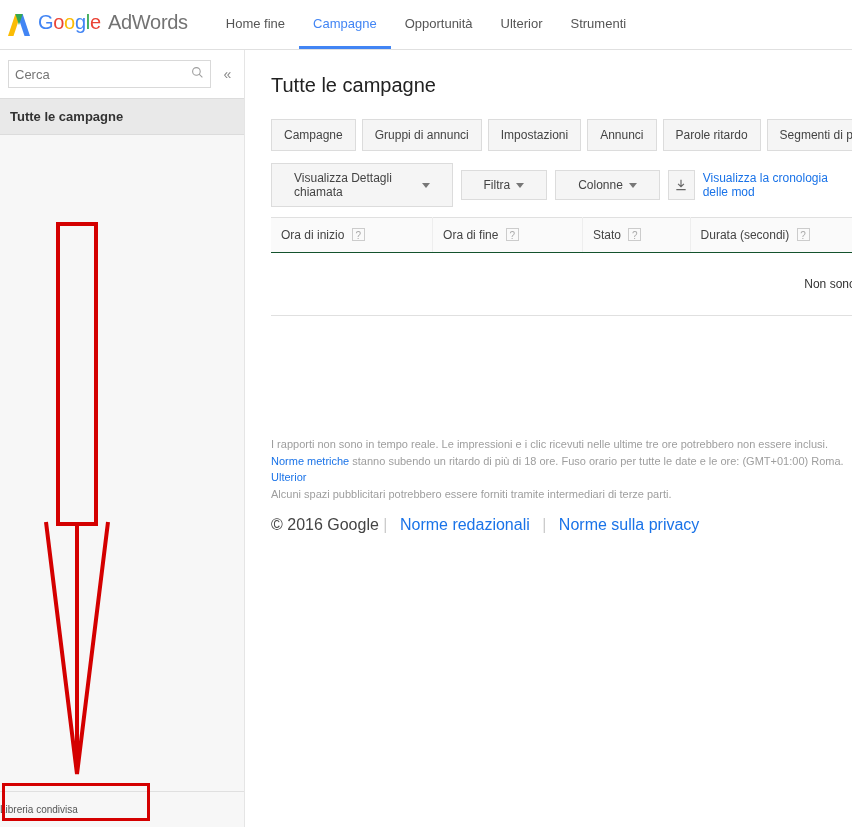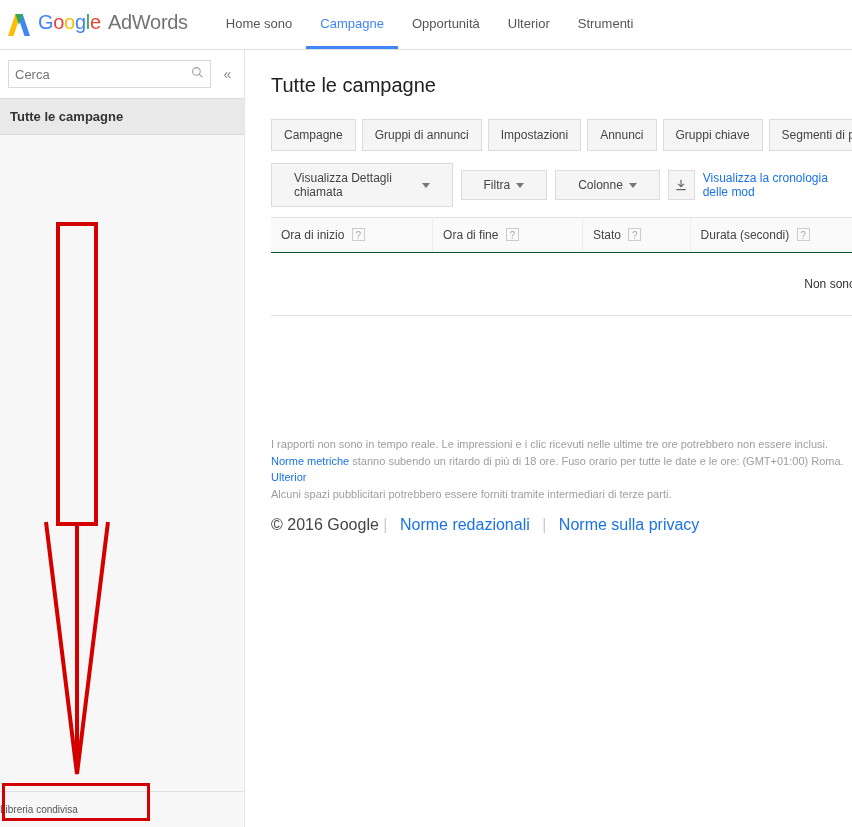--- a/index.html
+++ b/index.html
@@ -139,21 +139,21 @@
       <polygon points="8,2 14,2 6,26 0,26" fill="#FBBC05"></polygon>
       <polygon points="10,2 16,2 24,26 18,26" fill="#4285F4"></polygon>
       <polygon points="8,2 16,2 12,14" fill="#34A853"></polygon>
     </svg>
     <span class="logo-text">
       <span class="g1">G</span><span class="g2">o</span><span class="g3">o</span><span class="g4">g</span><span class="g5">l</span><span class="g6">e</span>
       <span class="logo-sub">AdWords</span>
     </span>
   </div>
   <nav class="top-nav">
-    <a>Home sono</a>
+    <a>Home fine</a>
     <a class="active">Campagne</a>
     <a>Opportunità</a>
     <a>Ulterior</a>
     <a>Strumenti</a>
   </nav>
 </div>
 
 <div class="container">
 
   <aside class="sidebar">
@@ -185,21 +185,21 @@
   </aside>
 
   <main class="main">
     <div class="page-title">Tutte le campagne</div>
 
     <div class="tabs">
       <div class="tab">Campagne</div>
       <div class="tab">Gruppi di annunci</div>
       <div class="tab">Impostazioni</div>
       <div class="tab">Annunci</div>
-      <div class="tab">Gruppi chiave</div>
+      <div class="tab">Parole ritardo</div>
       <div class="tab">Segmenti di pubblico</div>
     </div>
 
     <div class="toolbar">
       <div class="btn">
         <span>Visualizza Dettagli chiamata</span>
         <span class="caret"></span>
       </div>
       <div class="btn">
         <span>Filtra</span>

